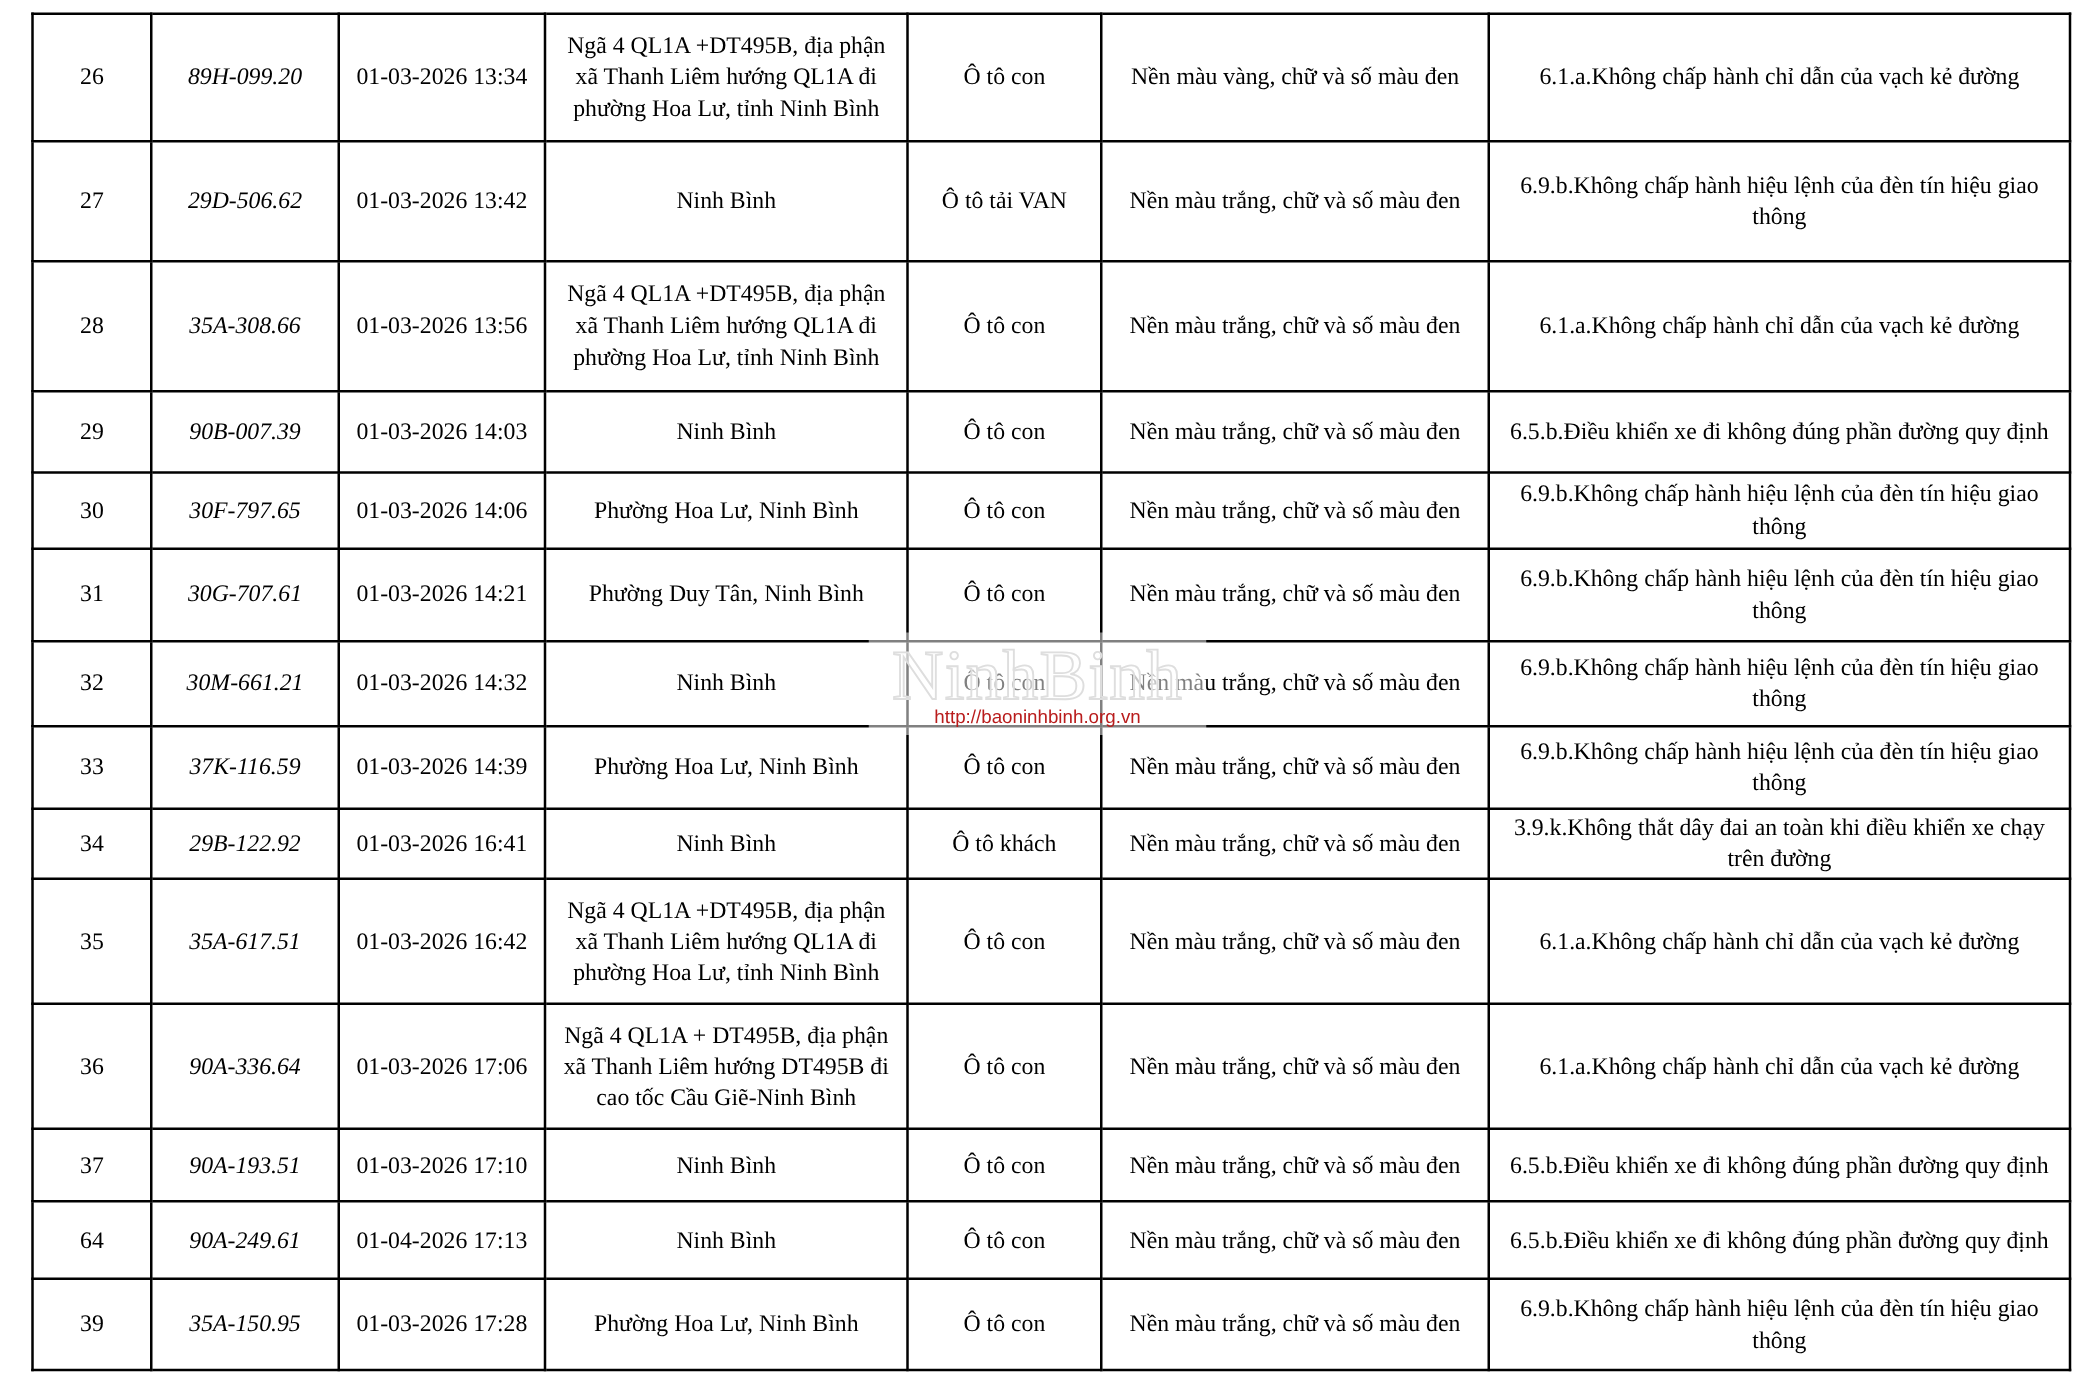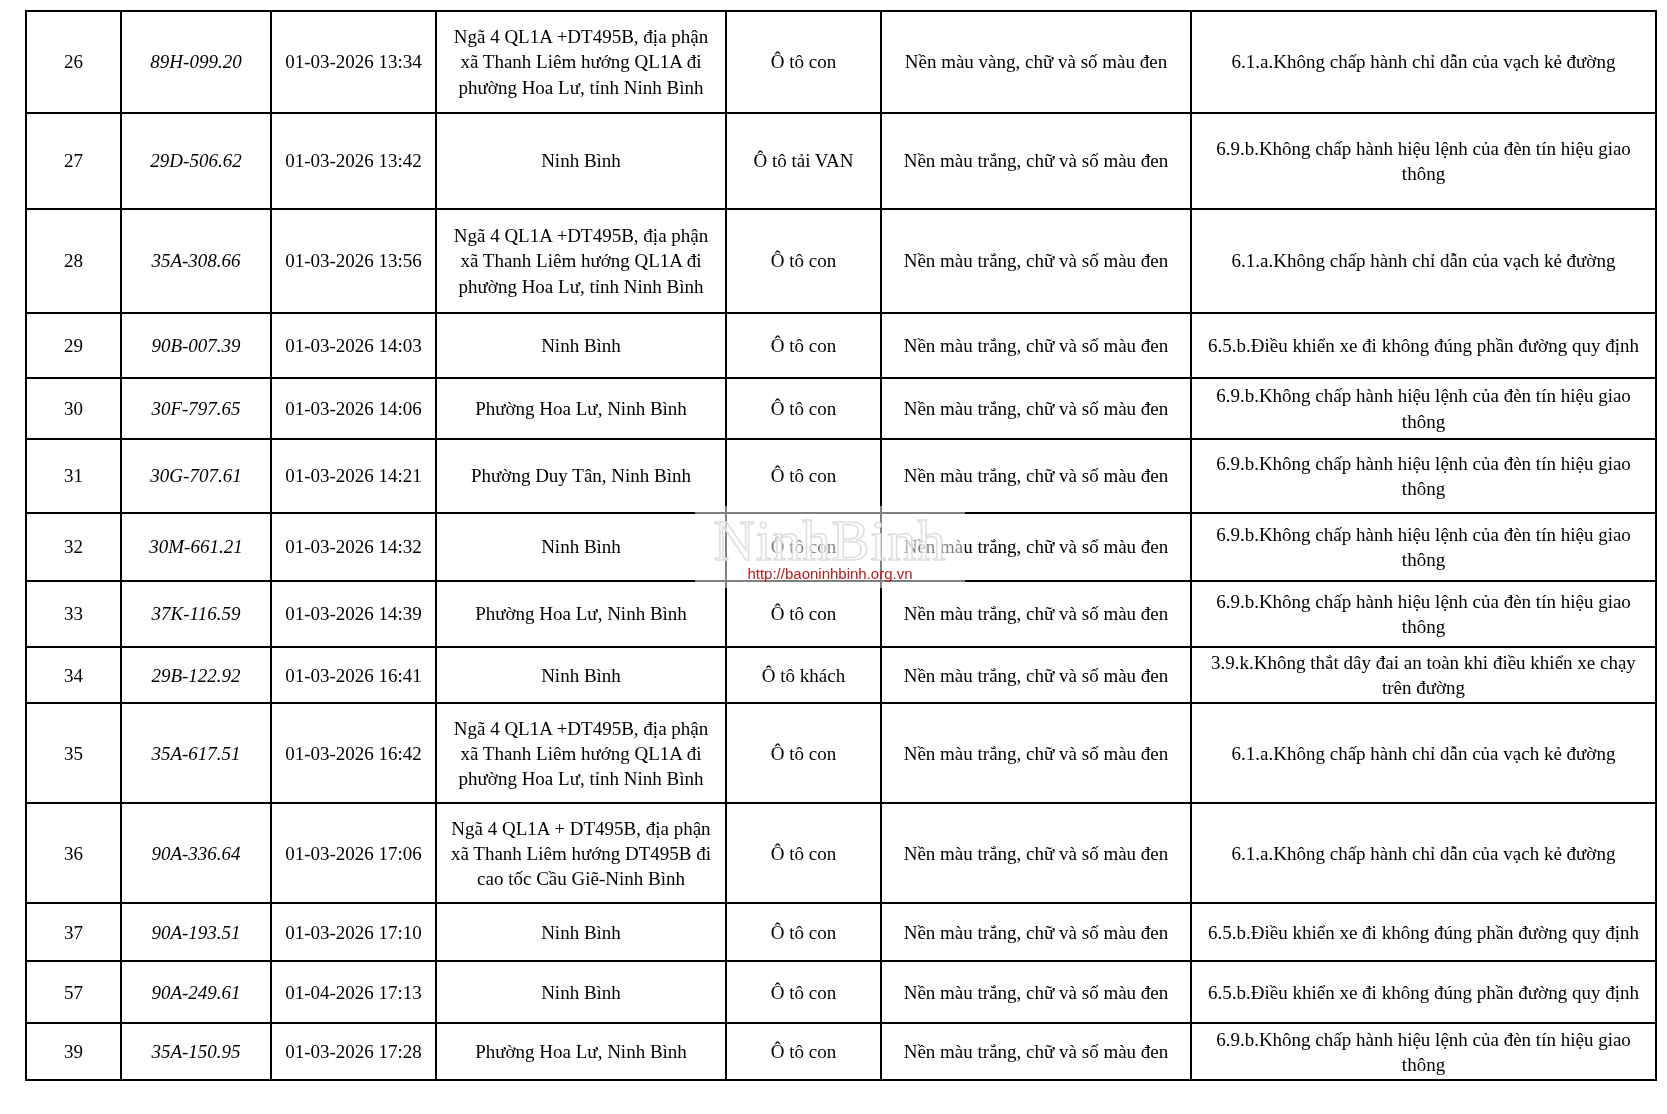--- a/index.html
+++ b/index.html
@@ -187,29 +187,29 @@
         <tr style="height: 58px;">
       <td class="c-stt">37</td>
       <td class="c-plate">90A-193.51</td>
       <td class="c-time">01-03-2026 17:10</td>
       <td class="c-location">Ninh Bình</td>
       <td class="c-vehicle">Ô tô con</td>
       <td class="c-platedesc">Nền màu trắng, chữ và số màu đen</td>
       <td class="c-violation">6.5.b.Điều khiển xe đi không đúng phần đường quy định</td>
     </tr>
         <tr style="height: 62px;">
-      <td class="c-stt">57</td>
+      <td class="c-stt">64</td>
       <td class="c-plate">90A-249.61</td>
       <td class="c-time">01-04-2026 17:13</td>
       <td class="c-location">Ninh Bình</td>
       <td class="c-vehicle">Ô tô con</td>
       <td class="c-platedesc">Nền màu trắng, chữ và số màu đen</td>
       <td class="c-violation">6.5.b.Điều khiển xe đi không đúng phần đường quy định</td>
     </tr>
-        <tr style="height: 57px; padding-left: 40px;">
+        <tr style="height: 73px; padding-left: 40px;">
       <td class="c-stt">39</td>
       <td class="c-plate">35A-150.95</td>
       <td class="c-time">01-03-2026 17:28</td>
       <td class="c-location">Phường Hoa Lư, Ninh Bình</td>
       <td class="c-vehicle">Ô tô con</td>
       <td class="c-platedesc">Nền màu trắng, chữ và số màu đen</td>
       <td class="c-violation">6.9.b.Không chấp hành hiệu lệnh của đèn tín hiệu giao thông</td>
     </tr>
       </tbody>
   </table>

